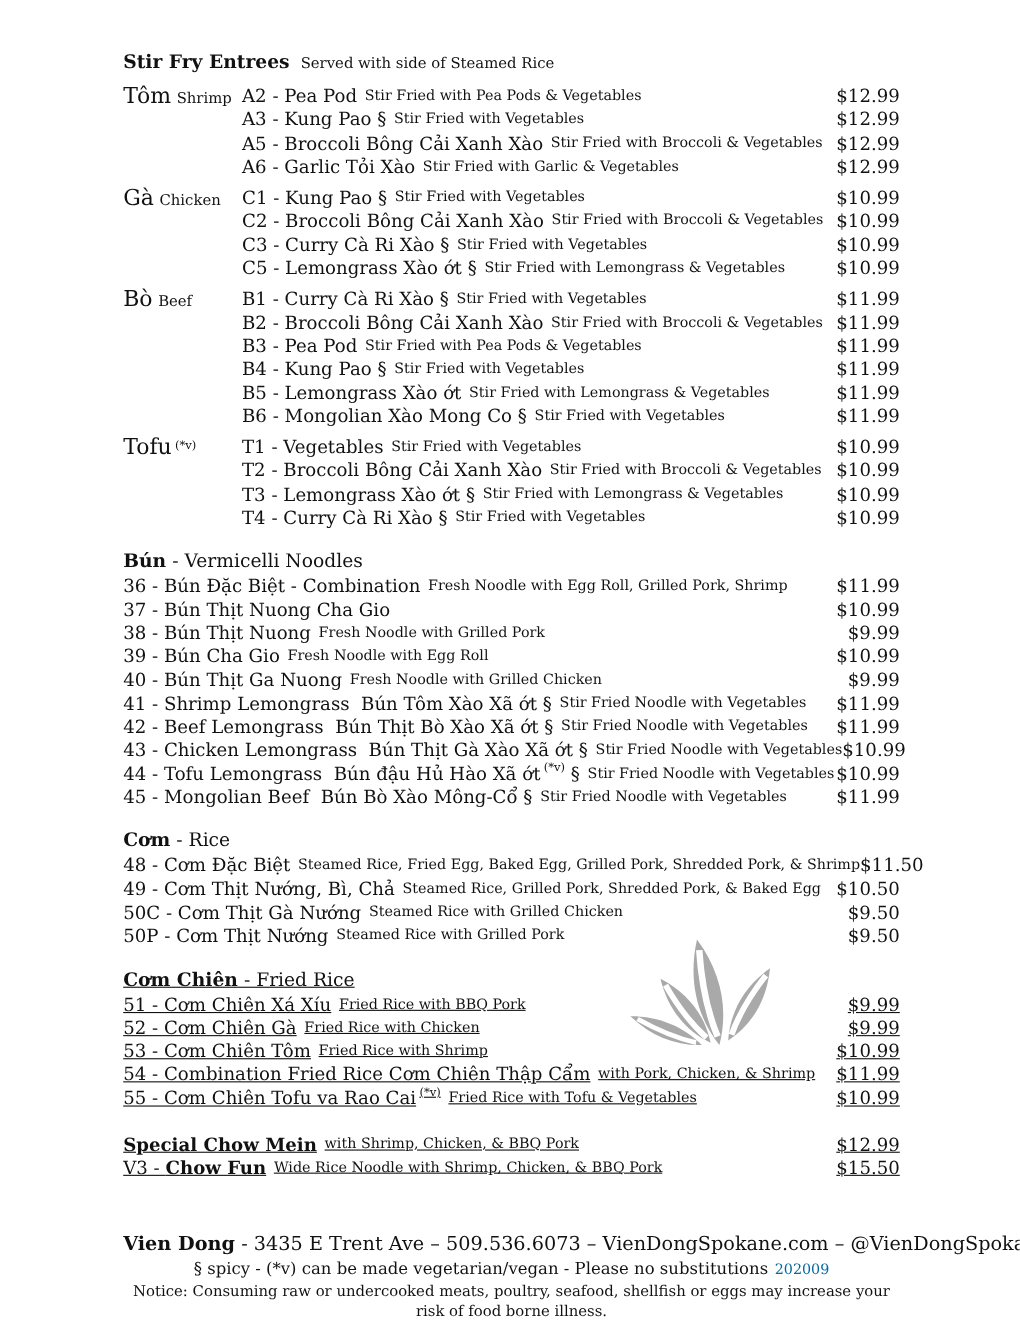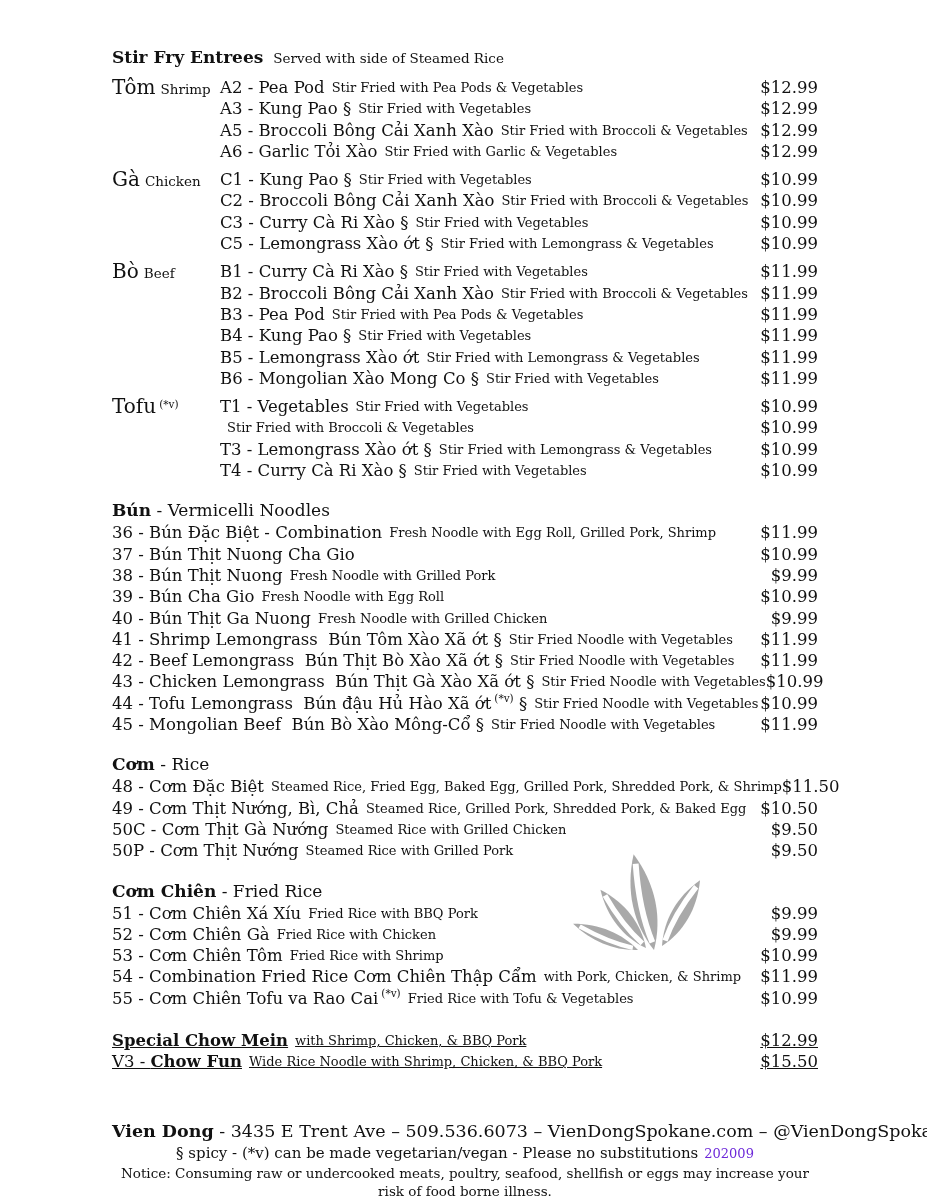--- a/index.html
+++ b/index.html
@@ -25,33 +25,33 @@
   .sf-wrap{margin-top:8px;}
   .sf-group{display:flex;margin-bottom:7px;}
   .sf-group:last-child{margin-bottom:0;}
   .protein{width:108px;flex:0 0 108px;line-height:21.3px;}
   .pvn{font-size:20px;white-space:pre;}
   .pen{font-size:13.5px;margin-left:5px;white-space:pre;}
   .sf-rows{flex:1;display:flex;flex-direction:column;}
   
   .menu-section{margin-top:18px;}
   .menu-section .rows{margin-top:1px;}
-  .rel{position:relative;}
+  .rel{position:relative;text-decoration:underline;}
   .leaf-art{position:absolute;left:448px;top:-34px;width:180px;height:108px;pointer-events:none;}
   
   .chow-wrap{margin-top:21px;}
   .chow-wrap .item-row{line-height:21.5px;height:21.5px;text-decoration:underline;}
   
   .footer{margin-top:47px;text-align:center;}
   .f-line1{font-size:17.5px;line-height:23px;}
   .f-line1 .bold{font-weight:bold;}
   .f-line1 span{white-space:pre;}
   .f-line2{font-size:15px;line-height:21px;}
   .f-line2 span{white-space:pre;}
-  .f-code{color:#6d28d9;font-size:13px;margin-left:6px;}
+  .f-code{color:#0369a1;font-size:13px;margin-left:6px;}
   .f-line3{font-size:13.5px;line-height:18px;}
 </style>
 </head>
 <body>
 
 <div class="content">
 
   <div class="sec-head">
     <span class="sec-title-bold">Stir Fry Entrees</span>
     <span class="sec-sub">Served with side of Steamed Rice</span>
@@ -144,20 +144,21 @@
       </div>
       <div class="sf-group">
         <div class="protein"><span class="pvn">Tofu</span><span class="isup">(*v)</span></div>
         <div class="sf-rows">
           <div class="item-row">
             <span class="iname">T1 - Vegetables</span>
             <span class="idesc">Stir Fried with Vegetables</span>
             <span class="iprice">$10.99</span>
           </div>
           <div class="item-row">
+            <span class="iname">T2 - Broccoli Bông Cải Xanh Xào</span>
             <span class="idesc">Stir Fried with Broccoli &amp; Vegetables</span>
             <span class="iprice">$10.99</span>
           </div>
           <div class="item-row">
             <span class="iname">T3 - Lemongrass Xào ớt §</span>
             <span class="idesc">Stir Fried with Lemongrass &amp; Vegetables</span>
             <span class="iprice">$10.99</span>
           </div>
           <div class="item-row">
             <span class="iname">T4 - Curry Cà Ri Xào §</span>

